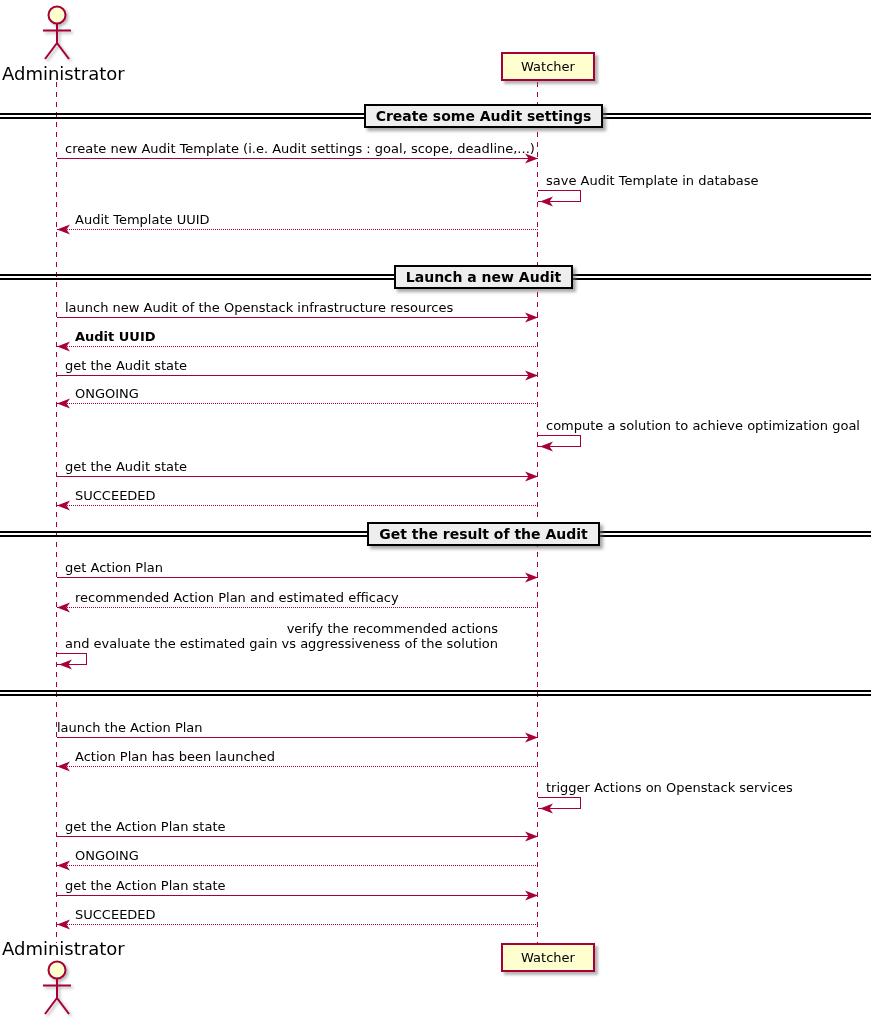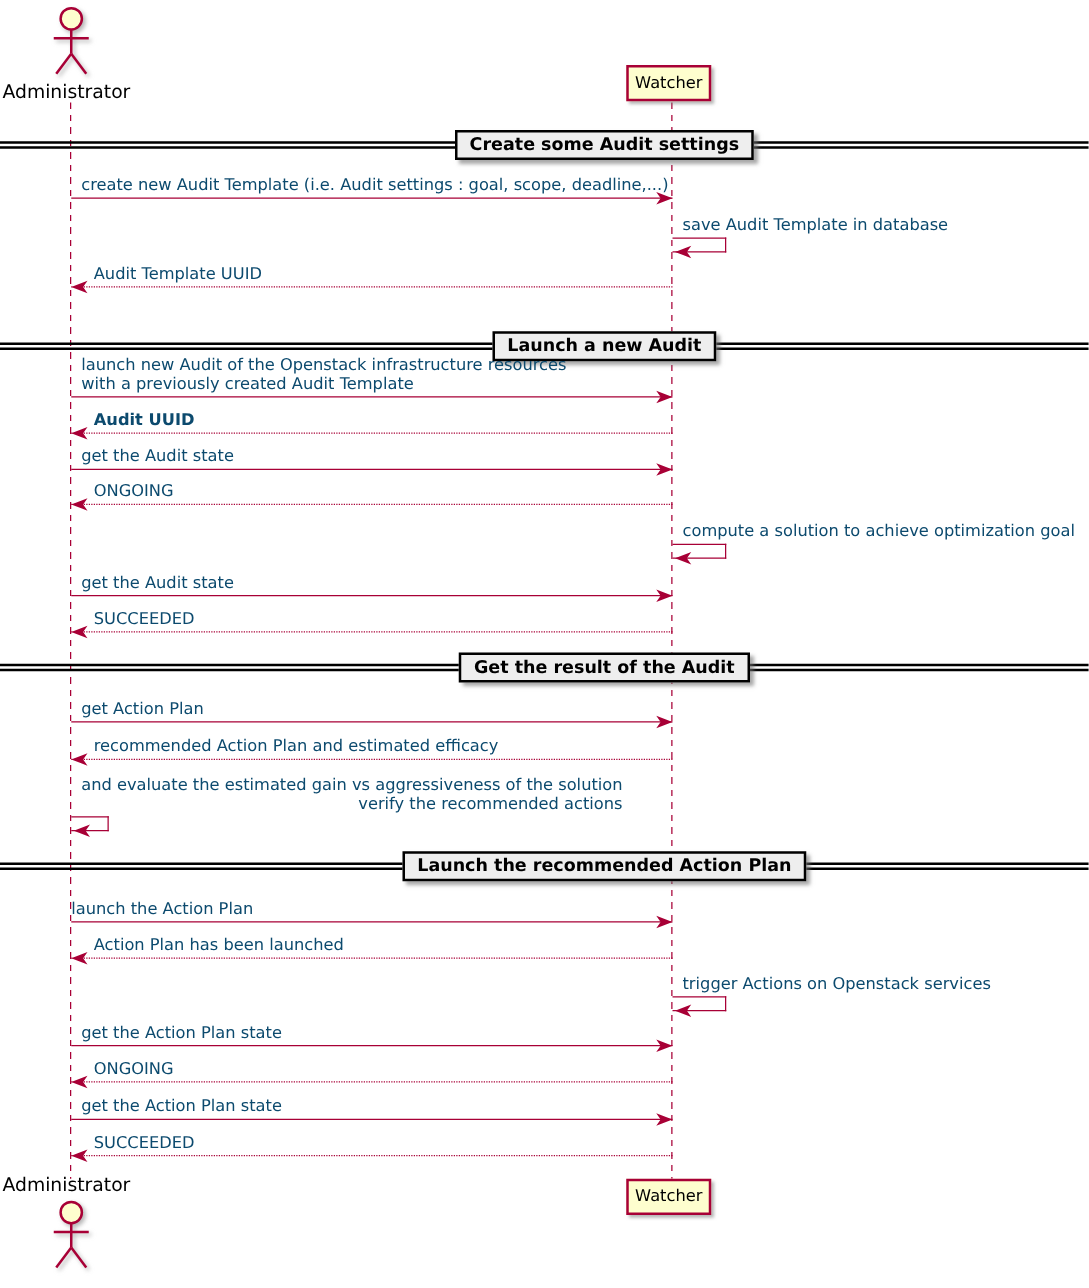--- a/index.html
+++ b/index.html
@@ -12,44 +12,44 @@
     position:relative;width:871px;height:1030px;background:#ffffff;
     font-family:"DejaVu Sans","Liberation Sans",sans-serif;color:#000;overflow:hidden;
   }
   
   .lifeline{
     position:absolute;width:1px;z-index:0;
     background:repeating-linear-gradient(to bottom,var(--accent) 0 5px,transparent 5px 10px);
   }
   
   .actor-figure{position:absolute;filter:drop-shadow(2.5px 2.5px 1.5px rgba(120,120,120,0.55));}
-  .actor-label{position:absolute;width:110px;text-align:left;font-size:15px;line-height:15px;}
+  .actor-label{position:absolute;width:110px;text-align:left;font-size:18px;line-height:15px;}
   
   .participant{
-    position:absolute;width:68px;height:29px;box-sizing:border-box;
+    position:absolute;width:94px;height:29px;box-sizing:border-box;
     background:var(--pfill);border:2px solid var(--accent);
     display:flex;align-items:center;justify-content:center;
     font-size:13px;box-shadow:2.5px 2.5px 2.5px rgba(120,120,120,0.55);z-index:2;
   }
   
   .divider{position:absolute;left:0;width:871px;height:26px;display:flex;align-items:flex-start;justify-content:center;z-index:1;padding-left:48px;}
   .divider-rule{position:absolute;left:0;right:0;top:9px;height:6px;box-sizing:border-box;
     border-top:2px solid #000;border-bottom:2px solid #000;}
   .divider-label{
     position:relative;z-index:2;background:var(--dfill);border:2px solid #000;
     padding:2px 10px;font-size:14px;font-weight:bold;white-space:nowrap;
     box-shadow:3px 3px 3px rgba(110,110,110,0.6);
   }
   
   .message{position:absolute;height:0;z-index:1;}
   .msg-line{position:absolute;left:0;right:0;top:-1px;height:0;}
   .msg-line.solid{border-top:1px solid var(--accent);}
   .msg-line.dotted{border-top:1px dotted var(--accent);}
   .msg-label{position:absolute;bottom:3px;white-space:nowrap;}
-  .msg-text{display:block;font-size:13px;line-height:15px;color:#0c4a6e;}
+  .msg-text{display:block;font-size:13px;line-height:15px;color:#000000;}
   .arrowhead{position:absolute;}
   .arrowhead.right{right:-1px;top:-6px;}
   .arrowhead.left{left:-1px;top:-6px;}
   
   .self-message{position:absolute;height:0;z-index:1;}
   .self-loop{position:absolute;left:0;top:0;height:12px;box-sizing:border-box;
     border:1px solid var(--accent);border-left:none;}
   .self-message .msg-label{bottom:2px;left:8px;text-align:right;}
   .self-message .arrowhead{left:1px;top:6px;}
 </style>
@@ -107,21 +107,20 @@
         </svg>
       </div>
       <div class="divider" style="top: 248px; margin-top: 17px;">
         <div class="divider-rule"></div>
         <div class="divider-label">Launch a new Audit</div>
       </div>
       <div class="message" style="left: 57px; width: 481px; top: 318px;">
         <div class="msg-line solid"></div>
         <div class="msg-label" style="left: 8px;">
           <span class="msg-text">launch new Audit of the Openstack infrastructure resources</span>
-          <span class="msg-text">with a previously created Audit Template</span>
         </div>
         <svg width="15" height="11" class="arrowhead right">
           <polygon points="1,0.5 14,5.5 1,10.5 4.5,5.5" fill="#A80036"></polygon>
         </svg>
       </div>
       <div class="message" style="left: 57px; width: 481px; top: 347px;">
         <div class="msg-line dotted"></div>
         <div class="msg-label" style="left: 18px; font-weight: bold;">
           <span class="msg-text">Audit UUID</span>
         </div>
@@ -191,31 +190,30 @@
         <div class="msg-line dotted"></div>
         <div class="msg-label" style="left: 18px;">
           <span class="msg-text">recommended Action Plan and estimated efficacy</span>
         </div>
         <svg width="15" height="11" class="arrowhead left">
           <polygon points="14,0.5 1,5.5 14,10.5 10.5,5.5" fill="#A80036"></polygon>
         </svg>
       </div>
       <div class="self-message" style="left: 57px; top: 653px;">
         <div class="msg-label">
+          <span class="msg-text">verify the recommended actions</span>
           <span class="msg-text">and evaluate the estimated gain vs aggressiveness of the solution</span>
-          <span class="msg-text">verify the recommended actions</span>
         </div>
         <div class="self-loop" style="width: 30px;"></div>
         <svg width="15" height="11" class="arrowhead left">
           <polygon points="14,0.5 1,5.5 14,10.5 10.5,5.5" fill="#A80036"></polygon>
         </svg>
       </div>
       <div class="divider" style="top: 681px;">
         <div class="divider-rule"></div>
-        <div class="divider-label">Launch the recommended Action Plan</div>
       </div>
       <div class="message" style="left: 57px; width: 481px; top: 738px;">
         <div class="msg-line solid"></div>
         <div class="msg-label" style="left: 0;">
           <span class="msg-text">launch the Action Plan</span>
         </div>
         <svg width="15" height="11" class="arrowhead right">
           <polygon points="1,0.5 14,5.5 1,10.5 4.5,5.5" fill="#A80036"></polygon>
         </svg>
       </div>

